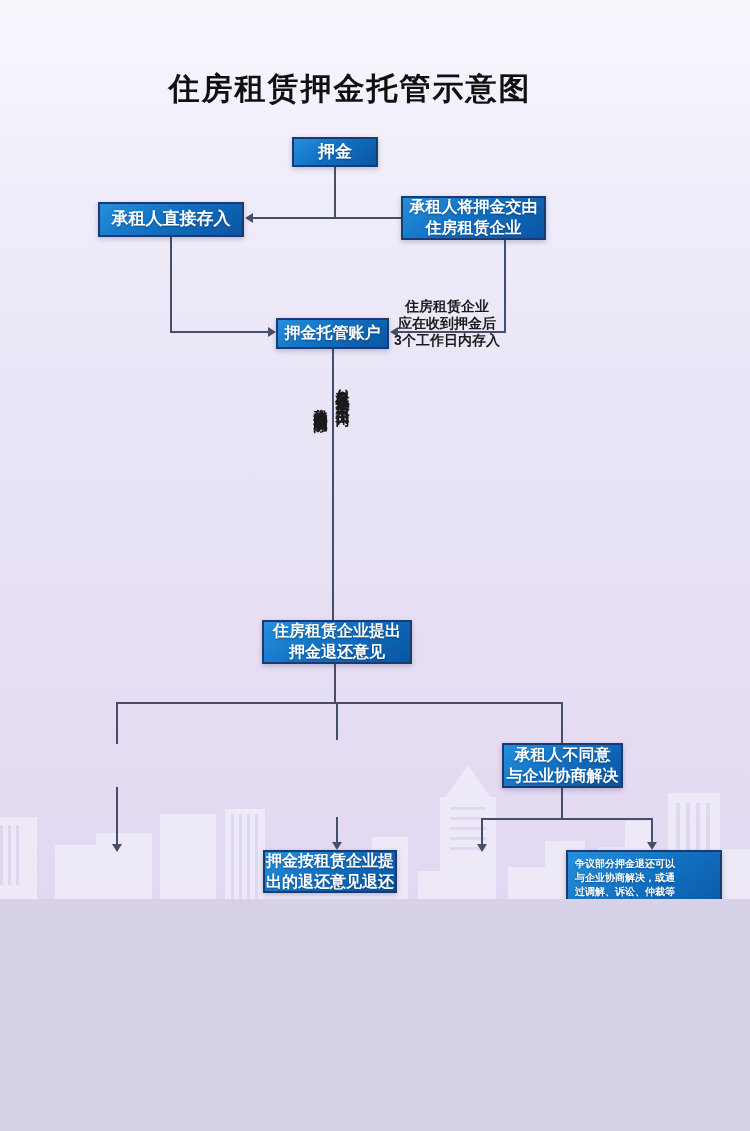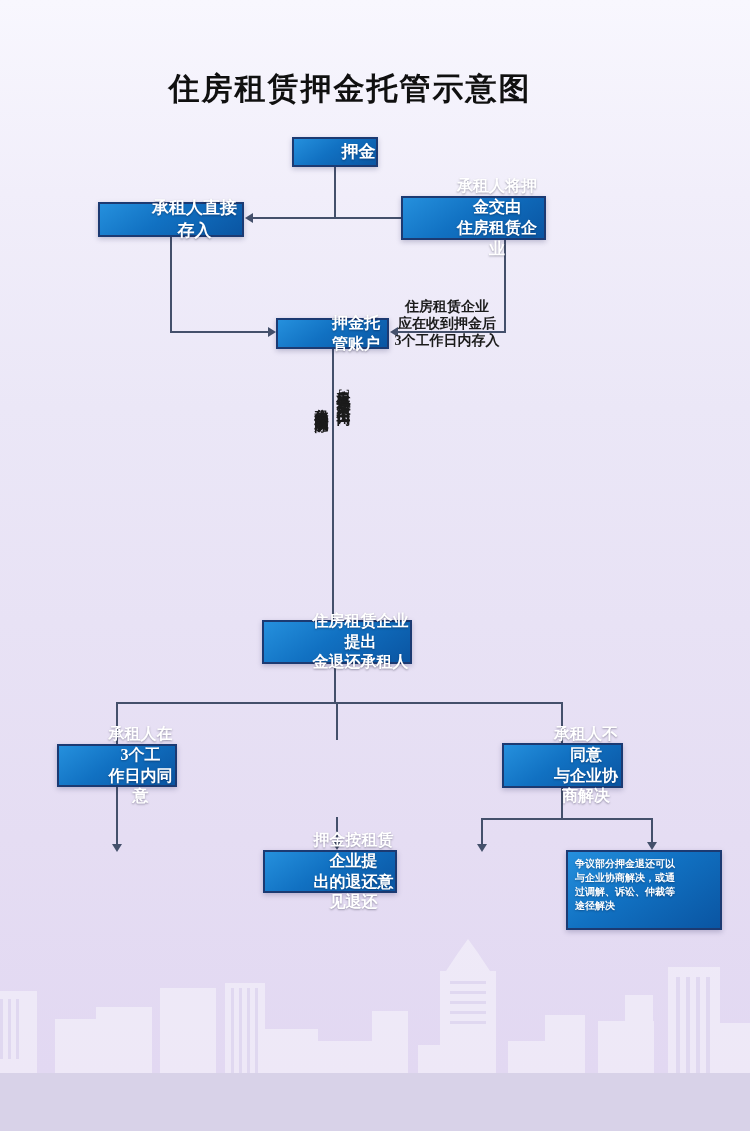--- a/index.html
+++ b/index.html
@@ -1,21 +1,21 @@
 <!DOCTYPE html>
 <html style="--box-fill-light: #2590dd; --box-fill-mid: #1171c2; --box-fill-dark: #0a55a2; --box-border: #1c3a72; --box-text: #ffffff; --line: #44506b; --title-text: #101010; --note-text: #1b1b1b; --background-top: #f8f7fe; --background-bottom: #e2d8f2; --skyline: #ffffff;"><head>
 <meta charset="utf-8">
 <style>
   html,body{margin:0;padding:0;background:#d8d2e8;}
   #canvas{
     position:relative;
-    width:750px;height:1073px;
+    width:750px;height:899px;
     margin:0 auto;
     overflow:hidden;
-    font-family:Liberation Serif, serif;
+    font-family:Liberation Sans, sans-serif;
     background:linear-gradient(180deg,
       var(--background-top,#f8f7fe) 0%,
       #f1eefa 18%,
       #ebe7f7 38%,
       #e8e2f5 58%,
       #e5ddf3 78%,
       var(--background-bottom,#e2d8f2) 100%);
   }
   .title{
     position:absolute;left:110px;top:68px;width:480px;
@@ -30,21 +30,20 @@
     text-align:center;white-space:pre-line;
     background:linear-gradient(145deg,
       var(--box-fill-light,#2590dd) 0%,
       var(--box-fill-mid,#1171c2) 45%,
       var(--box-fill-dark,#0a55a2) 100%);
     border:2px solid var(--box-border,#1c3a72);
     color:var(--box-text,#ffffff);
     font-weight:bold;font-size:16px;line-height:1.3;
     text-shadow:0 1px 2px rgba(0,0,30,.35);
     box-shadow:0 2px 5px rgba(40,40,90,.25);
-    padding-left:47px;
   }
   .node.left4{
     text-align:left;justify-content:flex-start;align-items:flex-start;
     padding:5px 7px;font-size:15px;line-height:1.28;
   }
   .node.left4.sm{font-size:10px;line-height:1.4;}
   .ln{position:absolute;display:block;background:var(--line,#44506b);}
   .ar{position:absolute;display:block;width:0;height:0;}
   .ar.down{border-left:5px solid transparent;border-right:5px solid transparent;border-top:8px solid var(--line,#44506b);}
   .ar.left{border-top:5px solid transparent;border-bottom:5px solid transparent;border-right:8px solid var(--line,#44506b);}
@@ -145,24 +144,22 @@
   <div class="node" style="left:292px;top:137px;width:86px;height:30px;font-size:17px">押金</div>
 
   <div class="node" style="left:98px;top:202px;width:146px;height:35px;font-size:17px">承租人直接存入</div>
 
   <div class="node" style="left:401px;top:196px;width:145px;height:44px">承租人将押金交由
 住房租赁企业</div>
 
   <div class="node" style="left:276px;top:318px;width:113px;height:31px">押金托管账户</div>
 
   <div class="node" style="left:262px;top:620px;width:150px;height:44px">住房租赁企业提出
-金退还承租人</div>
+押金退还意见</div>
 
-  <div class="node" style="left:57px;top:744px;width:120px;height:43px">承租人在3个工
-作日内同意</div>
 
 
   <div class="node" style="left:502px;top:743px;width:121px;height:45px">承租人不同意
 与企业协商解决</div>
 
 
   <div class="node" style="left:263px;top:850px;width:134px;height:43px">押金按租赁企业提
 出的退还意见退还</div>
 
 

